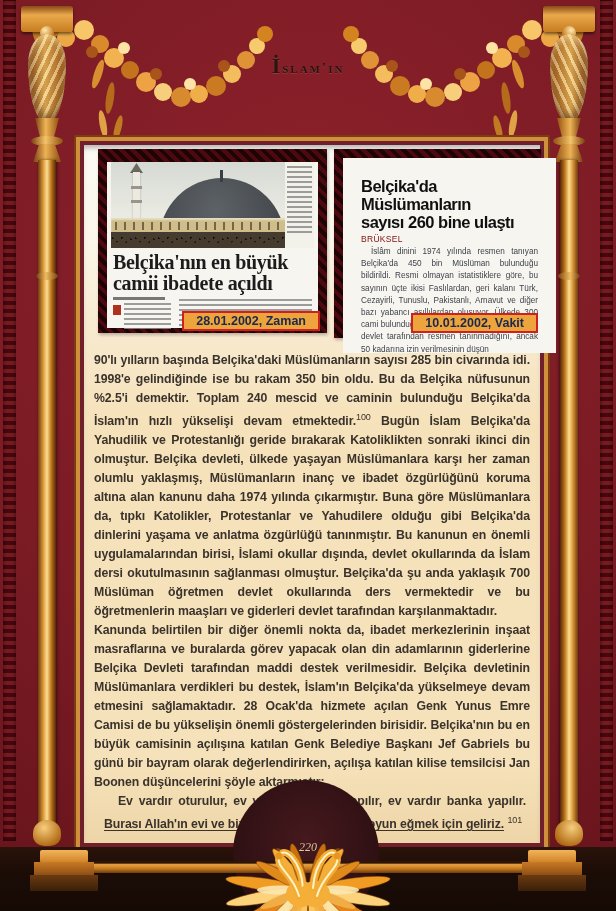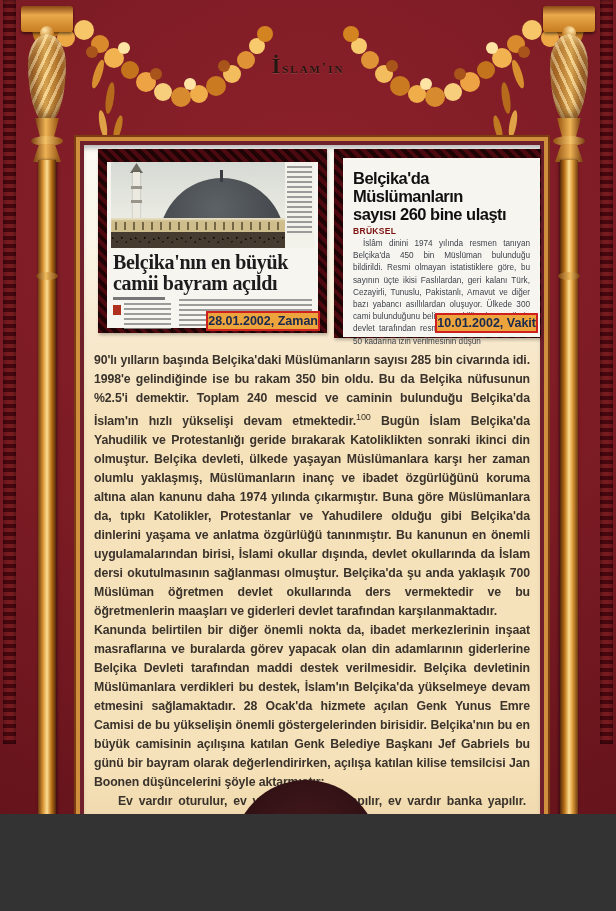--- a/index.html
+++ b/index.html
@@ -1,17 +1,17 @@
 <!DOCTYPE html>
 <html lang="tr"><head>
 <meta charset="utf-8">
 <style>
   html,body{margin:0;padding:0;background:#333;}
   .stage{
-    position:relative;width:616px;height:814px;overflow:hidden;
+    position:relative;width:616px;height:911px;overflow:hidden;
     font-family:"Liberation Sans",sans-serif;
     background:radial-gradient(130% 95% at 50% 28%, #8d212b 0%, #7b1b24 48%, #5d1118 100%);
   }
   
   .edge-strip{position:absolute;top:0;bottom:70px;width:13px;z-index:1;
     background:
       repeating-linear-gradient(0deg, rgba(40,0,8,.55) 0 4px, rgba(150,60,50,.25) 4px 8px),
       #6d1019;
     box-shadow:inset 0 0 4px rgba(0,0,0,.6);}
   .edge-strip.left{left:3px}
@@ -77,21 +77,21 @@
   .page-title u{text-underline-offset:3px;}
   
   .clip-row{display:flex;gap:7px;margin:4px 0 0 14px;}
   .clipping{position:relative;
     background:repeating-linear-gradient(45deg,#4c0a10 0 4px,#1f0406 4px 8px);
     padding:9px;box-shadow:1px 2px 3px rgba(0,0,0,.25);}
   .clip-inner{background:#f6f5f0;position:relative;}
   .clipping.lft{width:211px;height:166px;}
   .clipping.rgt{width:189px;height:171px;}
   .clipping.lft .clip-inner{width:211px;height:166px;padding:0;}
-  .clipping.rgt .clip-inner{width:179px;height:161px;padding:9px;}
+  .clipping.rgt .clip-inner{width:179px;height:161px;padding:17px;}
   
   .photo{position:relative;margin:4px;height:86px;overflow:hidden;background:linear-gradient(180deg,#d6dad4,#e9eae2 60%);}
   .dome{position:absolute;left:48px;top:16px;width:126px;height:126px;border-radius:50%;
     background:radial-gradient(circle at 45% 25%,#5d6266,#3e4246 70%);}
   .dome-finial{position:absolute;left:109px;top:8px;width:3px;height:12px;background:#3a3e42;}
   .minaret{position:absolute;left:22px;top:10px;width:7px;height:56px;background:#ece9e0;box-shadow:0 0 2px rgba(0,0,0,.3);}
   .minaret::before{content:"";position:absolute;left:-2px;top:14px;width:11px;height:3px;background:#9a958a;}
   .minaret::after{content:"";position:absolute;left:-2px;top:28px;width:11px;height:3px;background:#9a958a;}
   .minaret-cone{position:absolute;left:19px;top:1px;width:13px;height:10px;background:#6d6a60;
     clip-path:polygon(50% 0,100% 100%,0 100%);}
@@ -112,27 +112,27 @@
   .blurlines{background:repeating-linear-gradient(180deg,#8d8d8d 0 2px,transparent 2px 5px);filter:blur(.4px);opacity:.85;}
   .headline-l{font-family:"Liberation Serif",serif;font-weight:600;font-size:20px;line-height:21px;
     letter-spacing:-.3px;color:#1c1c1c;margin:2px 6px 2px 6px;}
   .smalltext{display:flex;gap:8px;margin:3px 6px 0 6px;height:32px;}
   .st-col1{width:58px;position:relative;}
   .st-mark{position:absolute;left:0;top:8px;width:8px;height:10px;background:#b03020;}
   .st-col1 .blurlines{position:absolute;left:11px;right:0;top:6px;bottom:0;}
   .st-byline{position:absolute;left:0;top:0;right:6px;height:3px;background:#777;filter:blur(.3px);}
   .st-col2{flex:1;margin-top:2px;}
   .datebox{position:absolute;background:#eea43c;border:2px solid #cf2020;color:#18284e;
-    font-weight:bold;font-size:12.5px;padding:1px 0;white-space:nowrap;z-index:3;}
+    font-weight:bold;font-size:12.5px;padding:1px 12px;white-space:nowrap;z-index:3;}
   .clipping.lft .datebox{right:7px;bottom:2px;}
   .clipping.rgt .datebox{right:3px;bottom:5px;}
   
   .headline-r{font-weight:bold;font-size:16.5px;line-height:18px;letter-spacing:-.5px;color:#101010;
     margin:2px 0 3px 1px;}
-  .dateline-r{font-size:8.5px;font-weight:bold;color:#7c1210;letter-spacing:.3px;margin:1px 0 2px 1px;}
+  .dateline-r{font-size:8.5px;font-weight:normal;color:#7c1210;letter-spacing:.3px;margin:1px 0 2px 1px;}
   .np-body{font-size:8.2px;line-height:12.2px;color:#3f434b;text-align:justify;text-indent:10px;
     margin:0 1px;}
   
   .article{margin:13px 10px 0 10px;font-size:12.3px;font-weight:bold;color:#3a332c;
     line-height:19px;text-align:justify;letter-spacing:-.1px;}
   .article p{margin:0;}
   .article sup{font-family:Liberation Sans, sans-serif;font-weight:normal;font-size:9px;}
   .quote{margin-left:10px !important;margin-right:4px !important;text-indent:14px;}
   .quote u{text-underline-offset:2px;}
   
@@ -223,21 +223,21 @@
             <div class="dome-finial"></div>
             <div class="minaret-cone"></div>
             <div class="minaret"></div>
             <div class="building"></div>
             <div class="building-win"></div>
             <div class="crowd"></div>
             <div class="photo-col">
               <div class="blurlines" style="height:70px"></div>
             </div>
           </div>
-          <div class="headline-l">Belçika'nın en büyük camii bayram açıldı</div>
+          <div class="headline-l">Belçika'nın en büyük camii ibadete açıldı</div>
           <div class="smalltext">
             <div class="st-col1">
               <div class="st-byline"></div>
               <div class="st-mark"></div>
               <div class="blurlines"></div>
             </div>
             <div class="st-col2 blurlines"></div>
           </div>
         </div>
         <div class="datebox">28.01.2002, Zaman</div>

